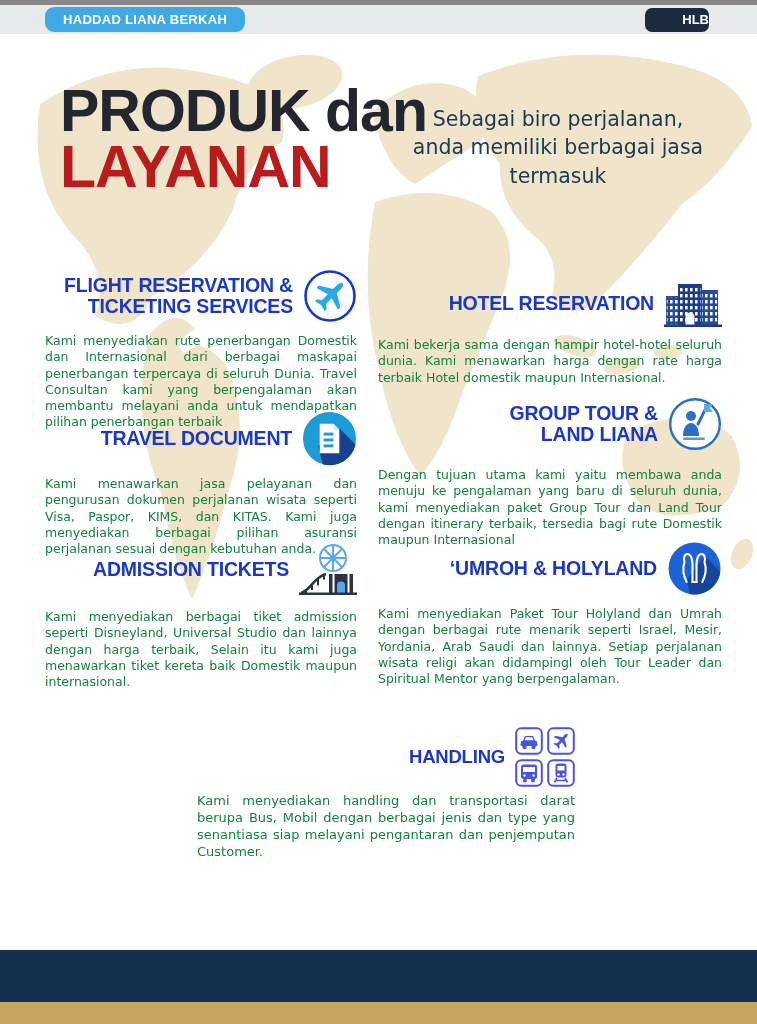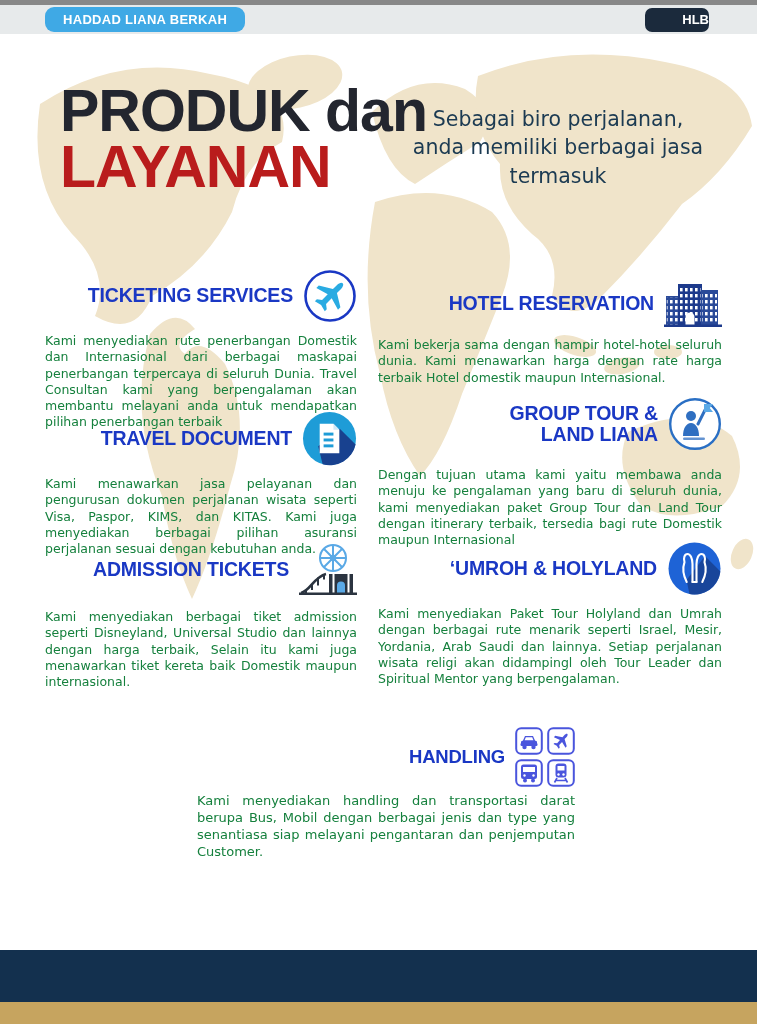--- a/index.html
+++ b/index.html
@@ -91,20 +91,21 @@
 
   <div class="title-block">
     <div class="title-line1">PRODUK dan</div>
     <div class="title-line2">LAYANAN</div>
   </div>
   <div class="subtitle">Sebagai biro perjalanan, anda memiliki berbagai jasa termasuk</div>
 
   <section class="svc flight">
     <div class="svc-head">
       <div class="svc-title">
+        <span>FLIGHT RESERVATION &amp;</span>
         <span>TICKETING SERVICES</span>
       </div>
       <svg width="54" height="54" viewBox="0 0 54 54">
         <circle cx="27" cy="27" r="24.5" fill="#fff" stroke="#1A38C4" stroke-width="2.6"></circle>
         <g transform="rotate(45 27 27)">
           <path fill="#29ABE2" d="M27 9c1.8 0 2.8 2.6 2.8 5.2V20l12.5 7.6v3.4l-12.5-3.6v8l4.2 3.2v2.8L27 39.6l-7 1.8v-2.8l4.2-3.2v-8l-12.5 3.6v-3.4L24.2 20v-5.8C24.2 11.6 25.2 9 27 9z"></path>
         </g>
       </svg>
     </div>
     <p class="svc-body">Kami menyediakan rute penerbangan Domestik dan Internasional dari berbagai maskapai penerbangan terpercaya di seluruh Dunia. Travel Consultan kami yang berpengalaman akan membantu melayani anda untuk mendapatkan pilihan penerbangan terbaik</p>

